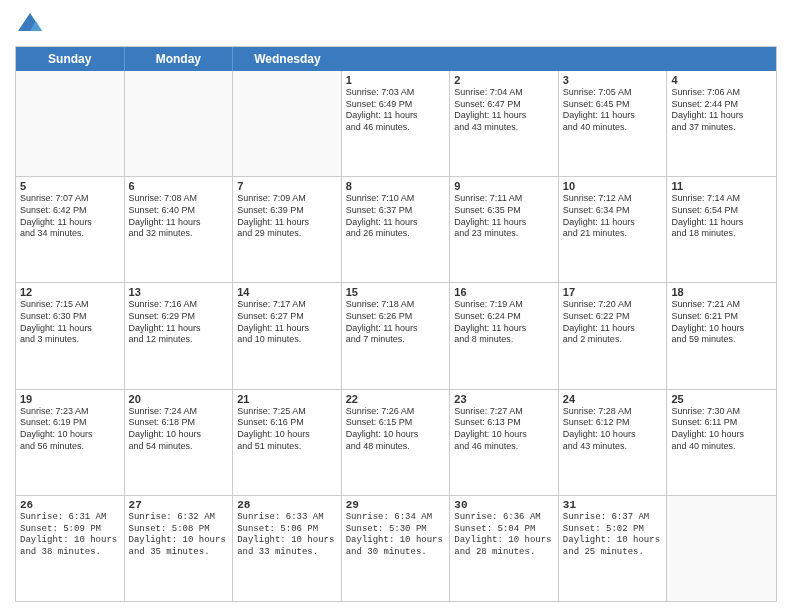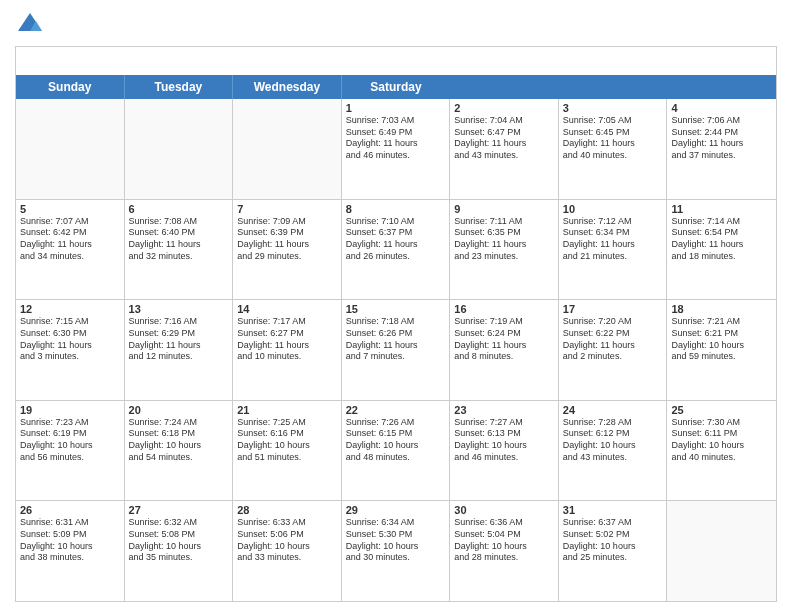--- a/index.html
+++ b/index.html
@@ -57,21 +57,20 @@
     .calendar {
       flex: 1;
       display: flex;
       flex-direction: column;
       border: 1px solid #ccc;
     }
     .cal-header {
       display: grid;
       grid-template-columns: repeat(7, 1fr);
       background: #3a7abf;
-      margin-top: 28px;
     }
     .cal-header-cell {
       color: #fff;
       font-size: 12px;
       font-weight: bold;
       text-align: center;
       padding: 5px 2px;
       border-right: 1px solid #5a9ad0;
     }
     .cal-header-cell:last-child { border-right: none; }
@@ -79,21 +78,21 @@
       flex: 1;
       display: flex;
       flex-direction: column;
     }
     .cal-row {
       display: grid;
       grid-template-columns: repeat(7, 1fr);
       flex: 1;
       border-bottom: 1px solid #ccc;
     }
-    .cal-row:last-child { border-bottom: none; }
+    .cal-row:last-child { border-bottom: none; font-family: Liberation Mono, monospace; }
     .cal-cell {
       border-right: 1px solid #ccc;
       padding: 3px 4px;
       font-size: 9.5px;
       color: #333;
       background: #fff;
       overflow: hidden;
     }
     .cal-cell:last-child { border-right: none; }
     .cal-cell.empty { background: #f9f9f9; }
@@ -124,23 +123,22 @@
     </div>
     <div class="title-block">
       <div class="main-title"></div>
       <div class="subtitle"></div>
     </div>
   </div>
 
   <div class="calendar">
     <div class="cal-header" id="cal-header">
         <div class="cal-header-cell">Sunday</div>
-        <div class="cal-header-cell">Tuesday</div>
+        <div class="cal-header-cell">Monday</div>
         <div class="cal-header-cell">Wednesday</div>
-        <div class="cal-header-cell">Saturday</div>
       </div>
     <div class="cal-body" id="cal-body">
         <div class="cal-row">
           <div class="cal-cell empty"></div>
           <div class="cal-cell empty"></div>
           <div class="cal-cell empty"></div>
           <div class="cal-cell">
             <div class="day-num">1</div>
             <div class="cell-line">Sunrise: 7:03 AM</div>
             <div class="cell-line">Sunset: 6:49 PM</div>

